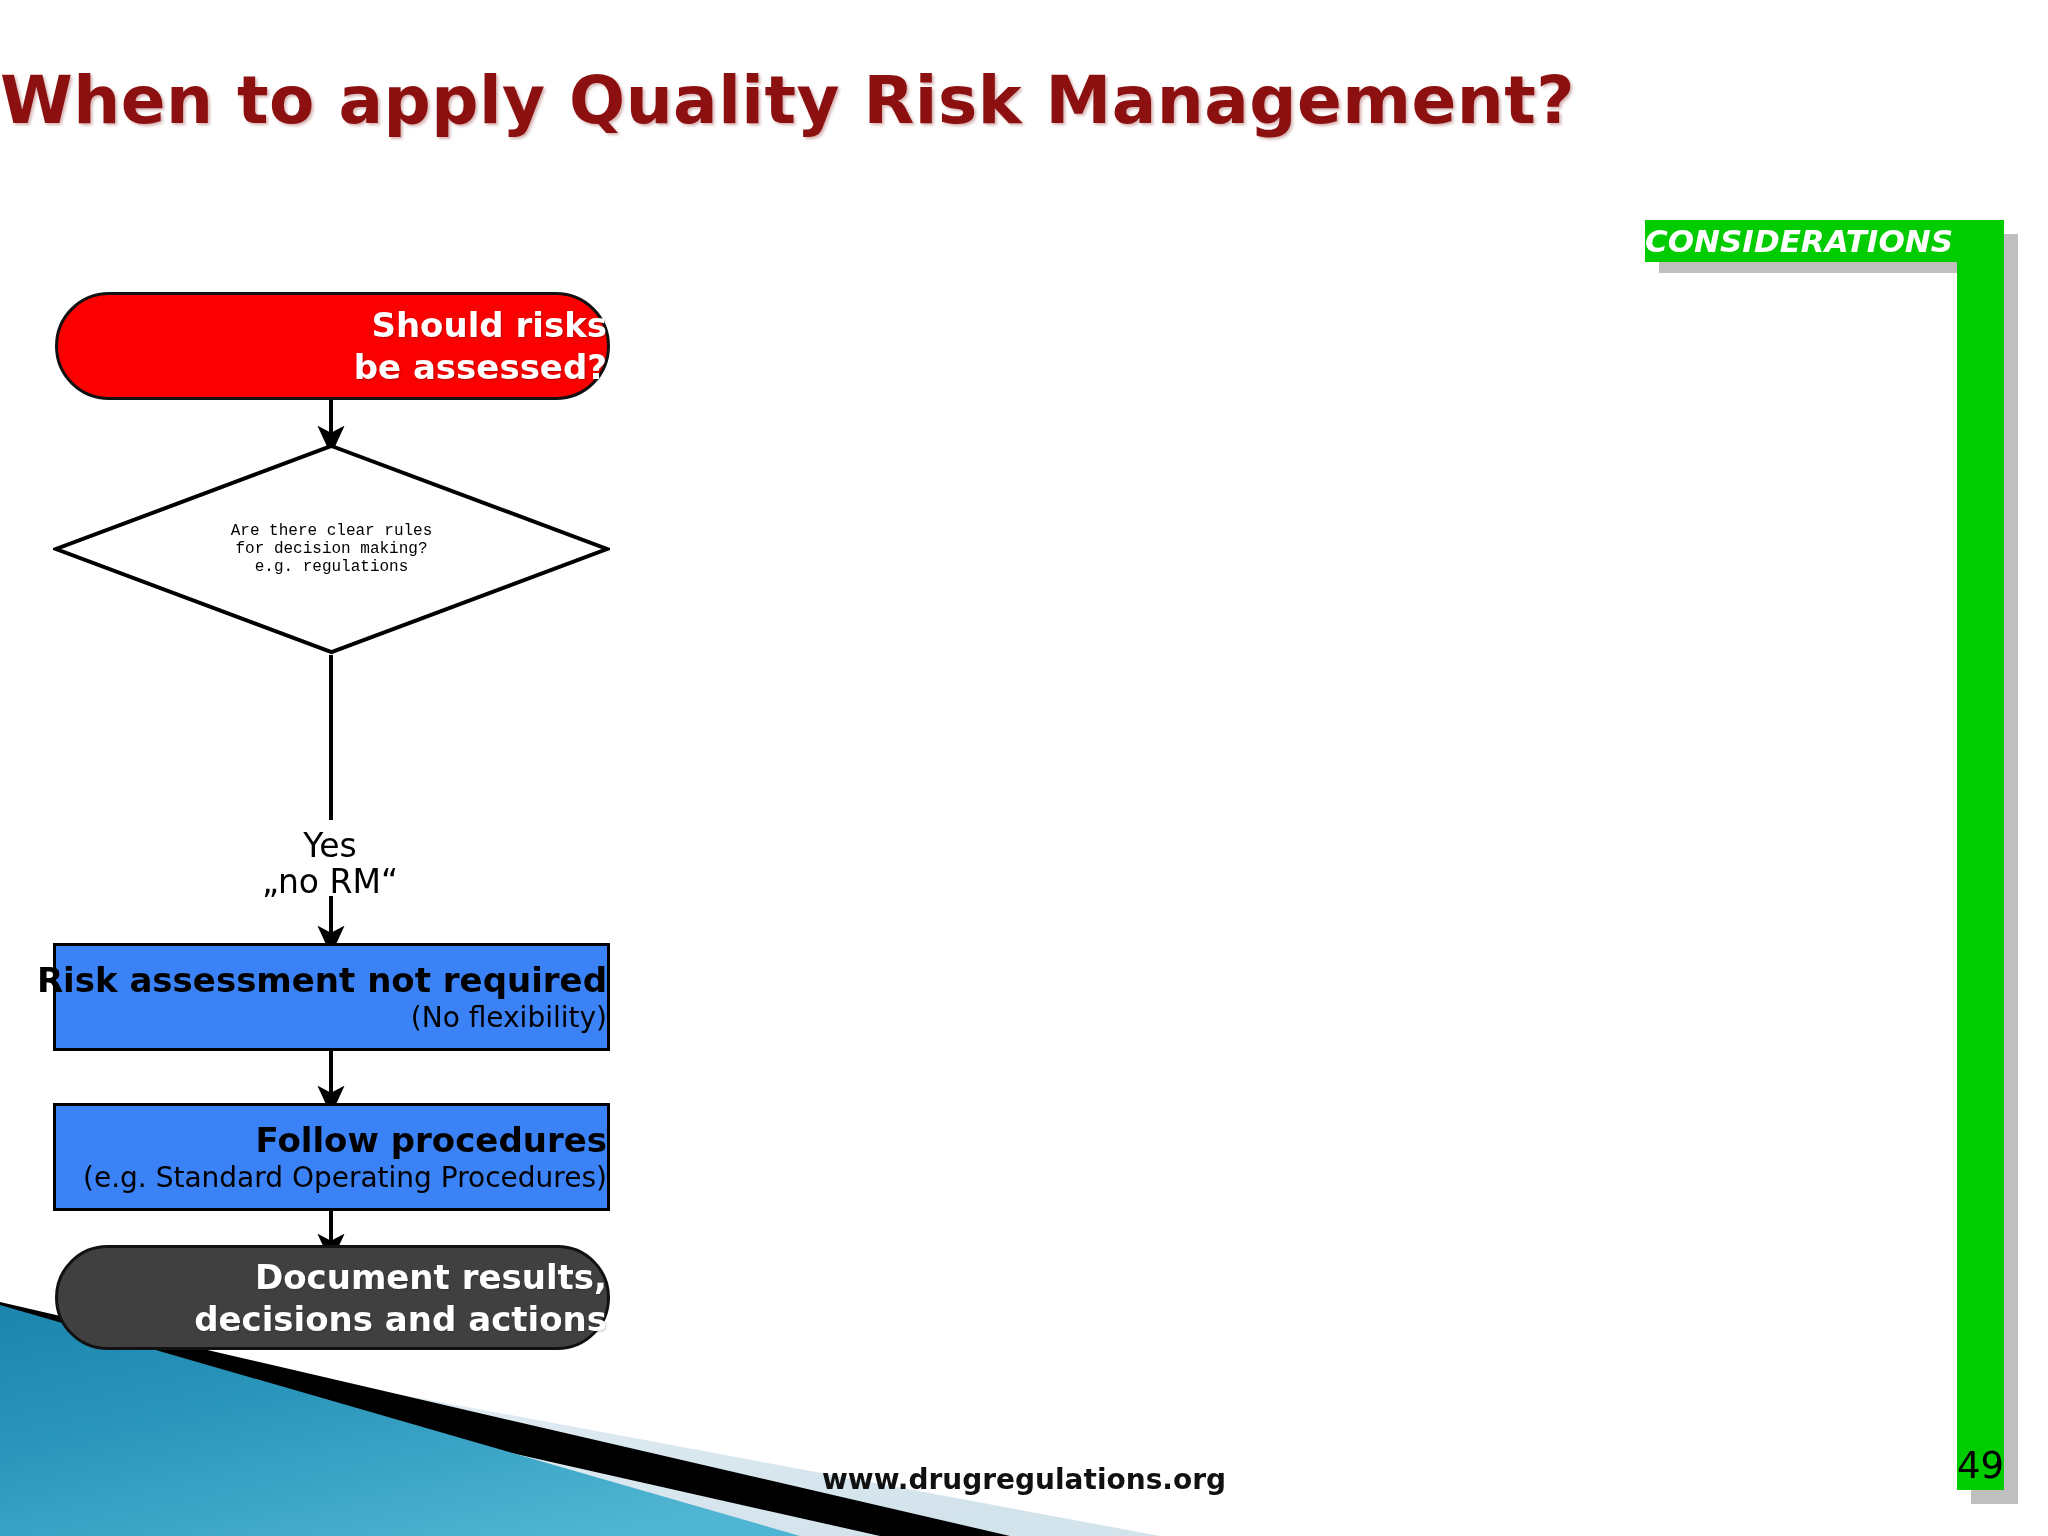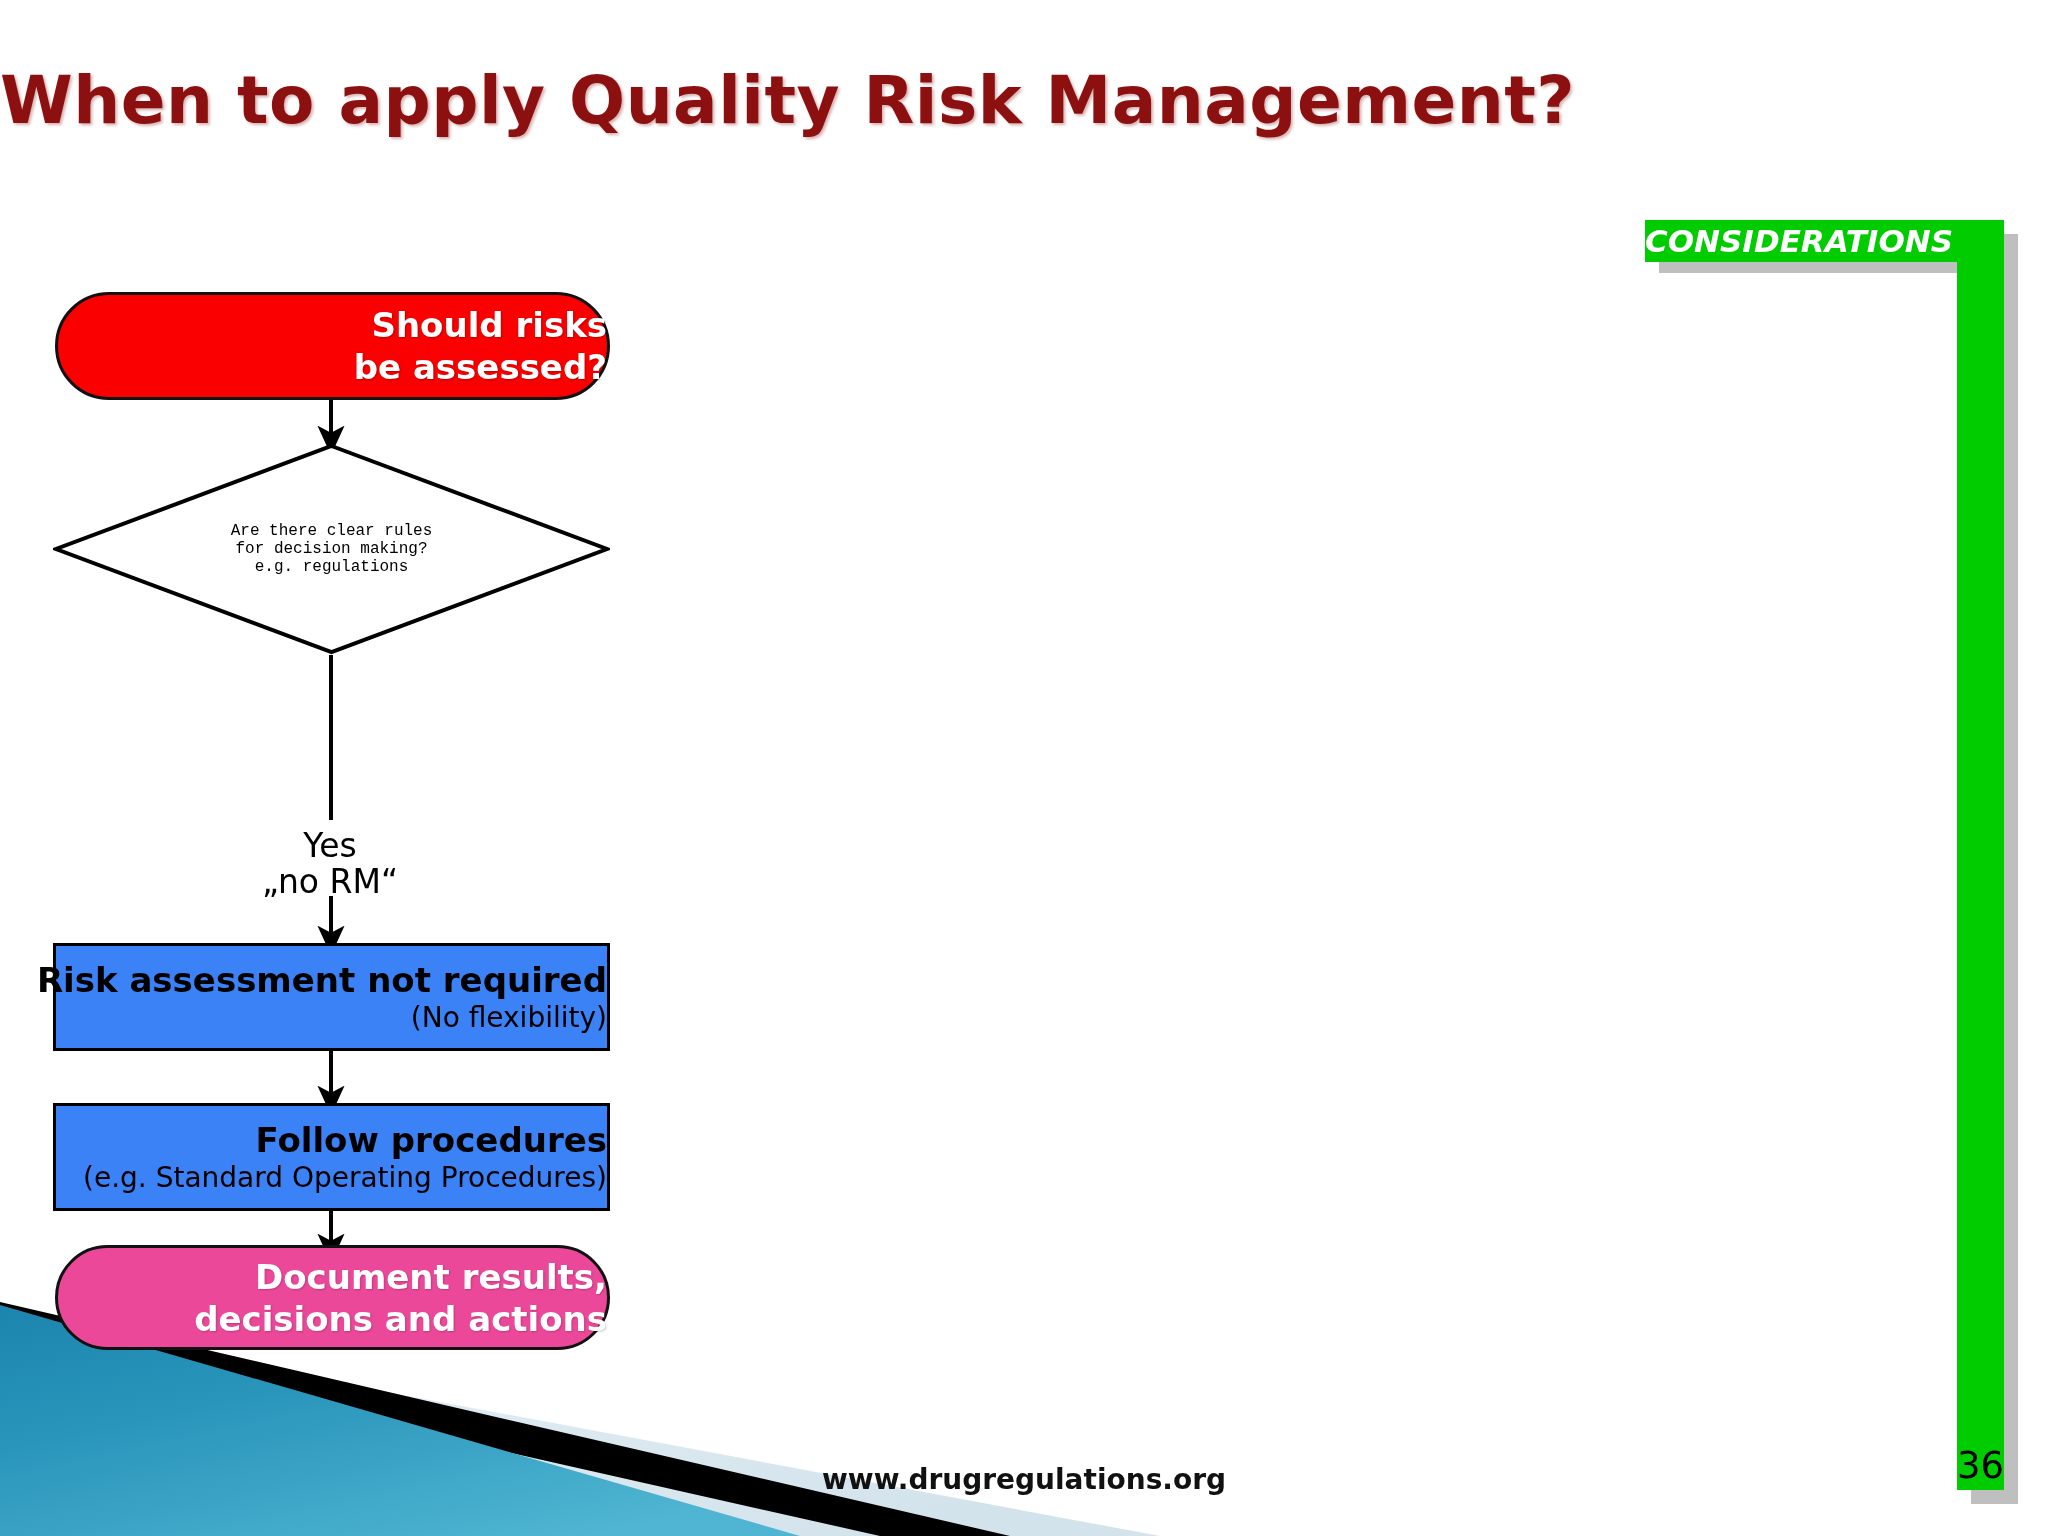--- a/index.html
+++ b/index.html
@@ -194,21 +194,21 @@
     width: 557px;
     height: 108px;
   }
 
   
   #node-document-results {
     left: 55px;
     top: 1245px;
     width: 555px;
     height: 105px;
-    background: #ec4899;
+    background: #404040;
     border: 3px solid #111111;
     border-radius: 53px;
     color: #ffffff;
   }
   #node-document-results .line1,
   #node-document-results .line2 {
     text-shadow: 1px 1px 2px rgba(0,0,0,0.20);
   }
 
   
@@ -284,21 +284,21 @@
 
     <polygon points="0,25 800,256 0,256" fill="url(#blueGrad)"></polygon>
   </svg>
 
   <div id="slide-title">When to apply Quality Risk Management?</div>
 
   <div id="considerations-banner-shadow"></div>
   <div id="green-vertical-bar-shadow"></div>
   <div id="green-vertical-bar"></div>
   <div id="considerations-banner">CONSIDERATIONS</div>
-  <div id="page-number">36</div>
+  <div id="page-number">49</div>
 
   <svg id="connectors" viewBox="0 0 2048 1536">
     <defs>
       <marker id="arrowhead" markerWidth="8" markerHeight="8" refX="3.6" refY="4" orient="auto" markerUnits="strokeWidth">
         <path d="M0,0.6 L7.4,4 L0,7.4 L1.8,4 Z" fill="#000000"></path>
       </marker>
     </defs>
 
     <line x1="331" y1="400" x2="331" y2="440" stroke="#000000" stroke-width="4" marker-end="url(#arrowhead)"></line>
 

